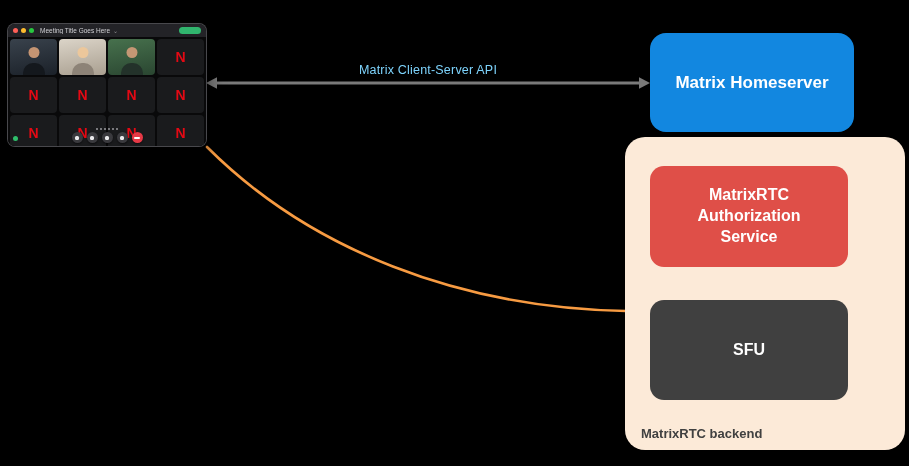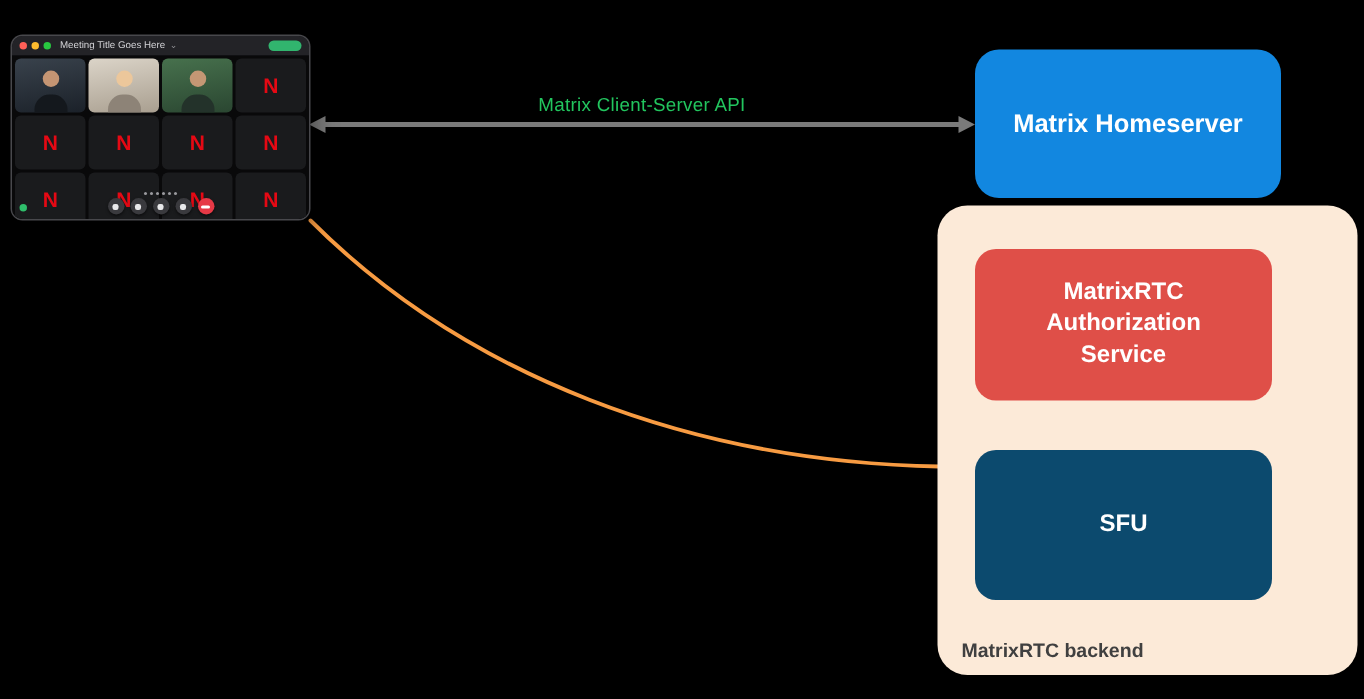--- a/index.html
+++ b/index.html
@@ -6,21 +6,21 @@
   .canvas {
     position:relative; width:909px; height:466px; background:#000; overflow:hidden;
     font-family:"Liberation Sans", sans-serif;
   }
 
   
   .connectors { position:absolute; left:0; top:0; width:909px; height:466px; z-index:1; }
 
   .arrow-label {
     position:absolute; left:330px; top:63px; width:196px; text-align:center;
-    color:#22c55e; font-size:12.5px; z-index:2; letter-spacing:.2px;
+    color:#7dd3fc; font-size:12.5px; z-index:2; letter-spacing:.2px;
   }
 
   
   .call-window {
     position:absolute; left:8px; top:24px; width:198px; height:122px;
     background:#101012; border-radius:7px; overflow:hidden; z-index:2;
     box-shadow:0 0 0 1px #48484c, 0 6px 18px rgba(0,0,0,.6);
   }
   .titlebar { height:13px; background:#232327; display:flex; align-items:center; gap:3px; padding:0 5px; position:relative; }
   .tl-dot { width:5px; height:5px; border-radius:50%; flex:0 0 auto; }
@@ -173,19 +173,19 @@
   </div>
 
   <div class="homeserver" style="background: rgb(18, 135, 224);">
     <span>Matrix Homeserver</span>
   </div>
 
   <div class="backend" style="background: rgb(252, 234, 216);">
     <div class="inner-box auth" style="background: rgb(223, 79, 72);">
       <span class="label-span">MatrixRTC Authorization Service</span>
     </div>
-    <div class="inner-box sfu" style="background: #0c4a6e;">
+    <div class="inner-box sfu" style="background: #404040;">
       <span class="label-span">SFU</span>
     </div>
     <div class="backend-label">MatrixRTC backend</div>
   </div>
 
 </div>
 
 </body></html>

